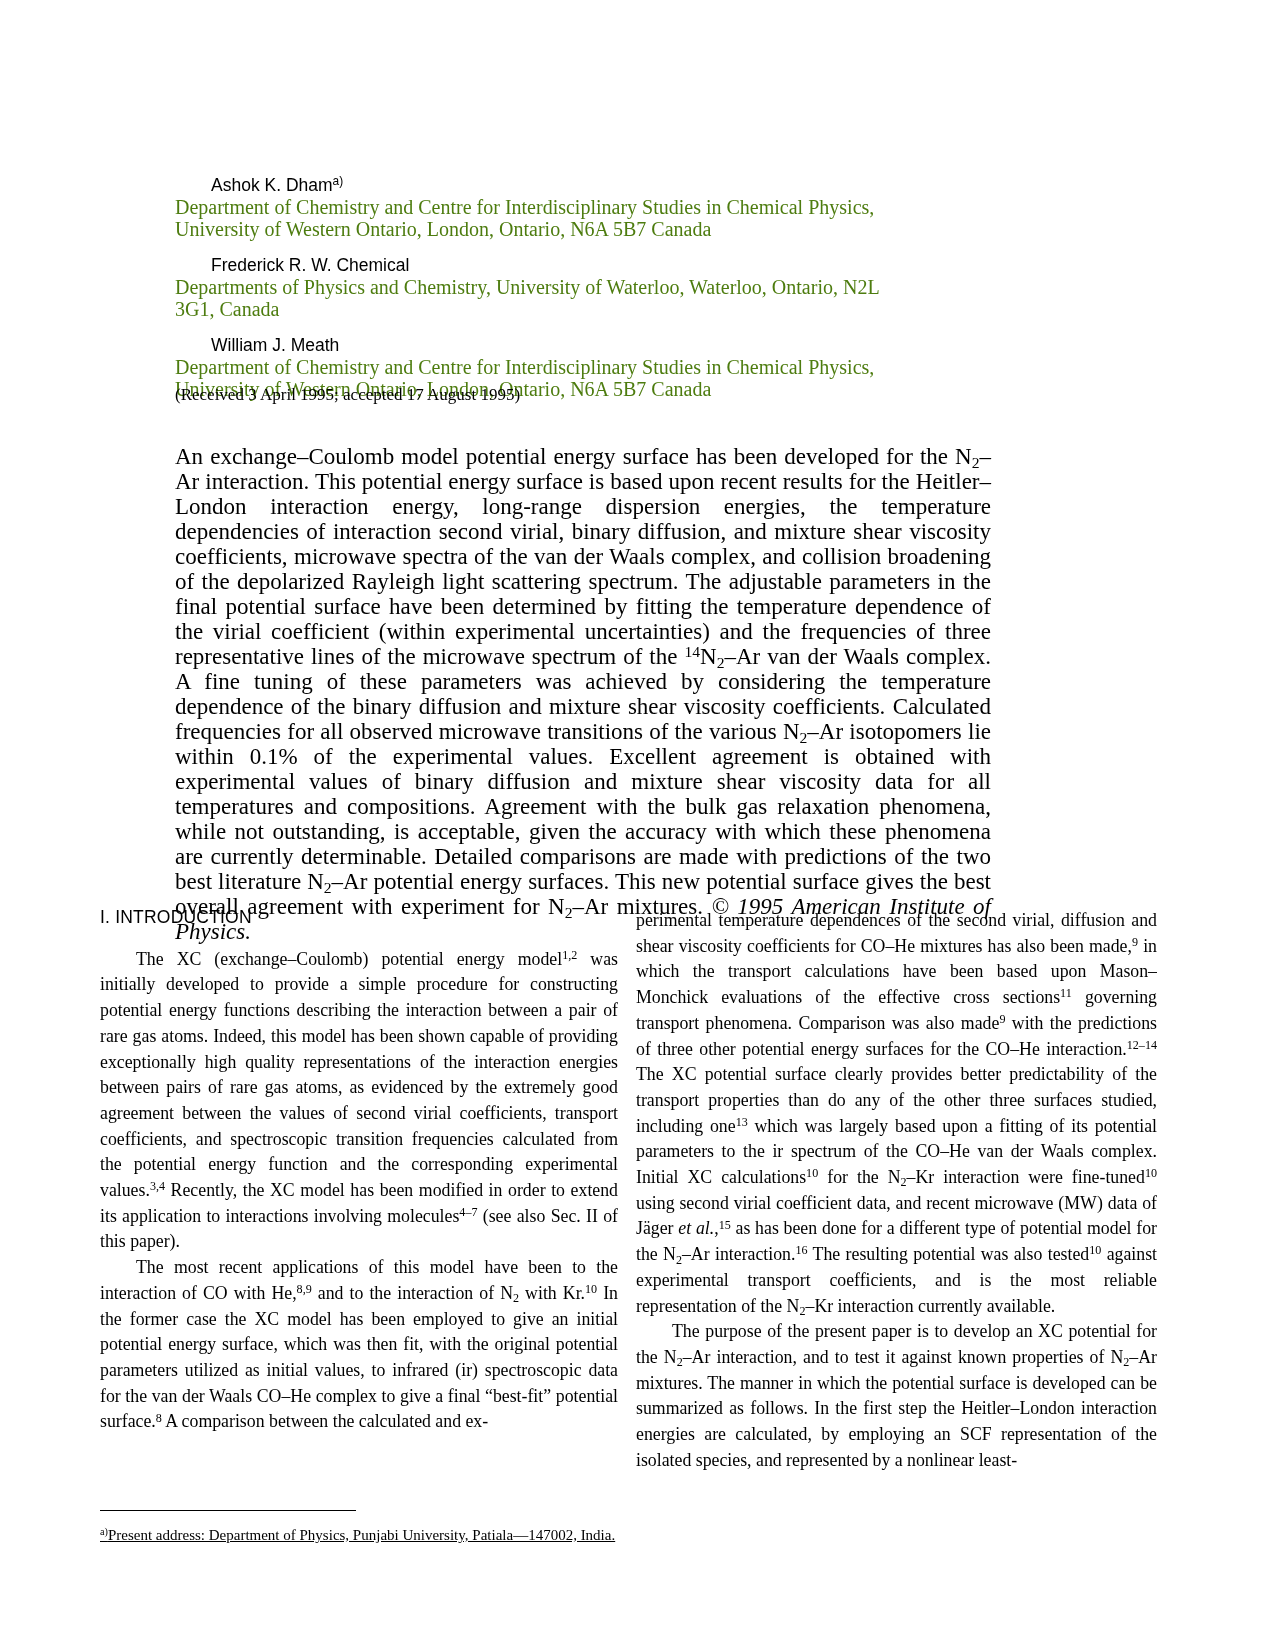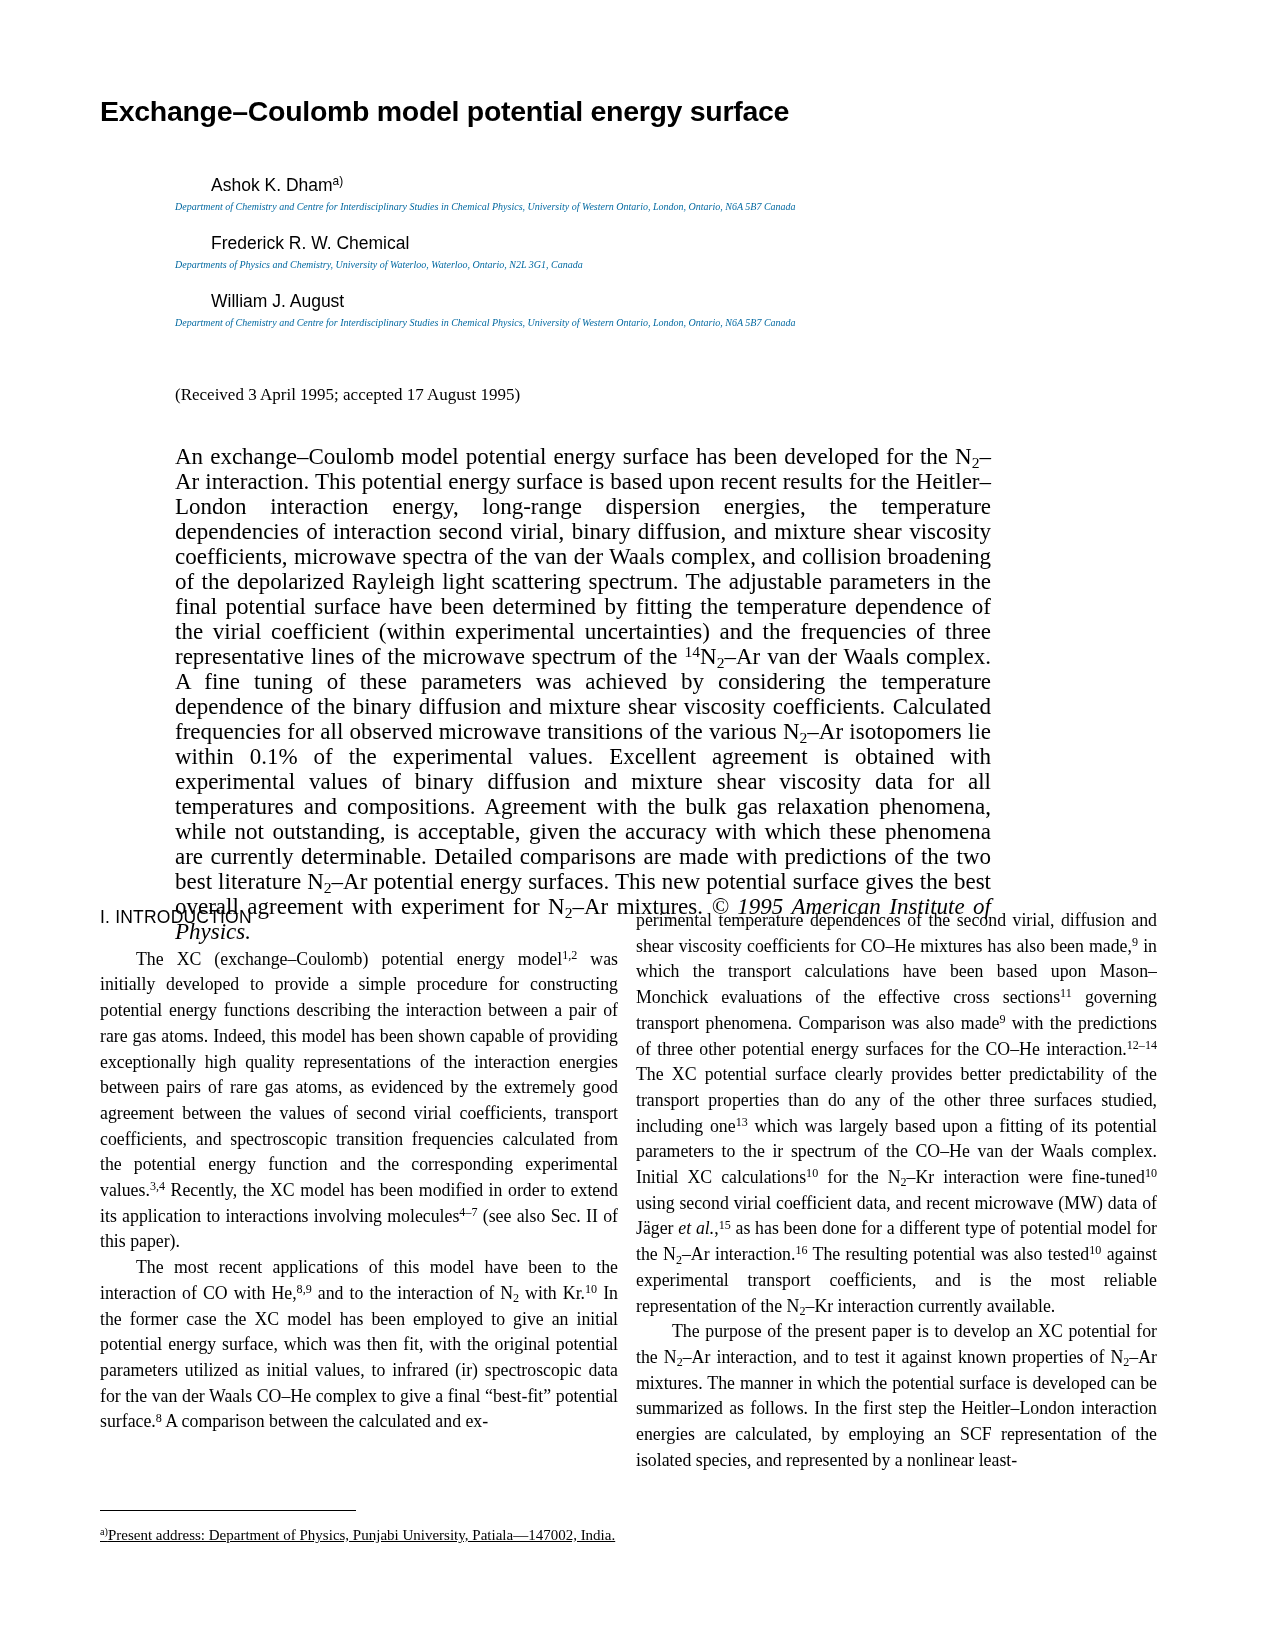--- a/index.html
+++ b/index.html
@@ -33,25 +33,24 @@
   }
   .author { margin-bottom: 14px; }
   .author-name {
     font-family: "Liberation Sans", sans-serif;
     font-size: 17.5px;
     line-height: 22px;
     color: #000;
     margin-left: 36px;
   }
   .author-affil {
-    font-style: italic;
-    font-size: 10px;
+    font-size: 20px;
     line-height: 22px;
     width: 745px;
-    color: #0369a1;
+    color: #4d7c0f;
   }
   .received {
     position: absolute;
     left: 175px;
     top: 383px;
     font-size: 17px;
     line-height: 24px;
   }
   .abstract {
     position: absolute;
@@ -99,34 +98,33 @@
     text-indent: -13px;
     text-decoration: underline;
   }
 </style>
 </head>
 <body>
 
 <div class="page">
 
   <h1 class="title">
-    <span class="tline">Exchange–Coulomb model potential energy surface</span>
   </h1>
 
   <div class="authors">
     <div class="author">
       <div class="author-name">Ashok K. Dham<sup>a)</sup></div>
       <div class="author-affil">Department of Chemistry and Centre for Interdisciplinary Studies in Chemical Physics, University of Western Ontario, London, Ontario, N6A 5B7 Canada</div>
     </div>
     <div class="author">
       <div class="author-name">Frederick R. W. Chemical</div>
       <div class="author-affil">Departments of Physics and Chemistry, University of Waterloo, Waterloo, Ontario, N2L 3G1, Canada</div>
     </div>
     <div class="author">
-      <div class="author-name">William J. August</div>
+      <div class="author-name">William J. Meath</div>
       <div class="author-affil">Department of Chemistry and Centre for Interdisciplinary Studies in Chemical Physics, University of Western Ontario, London, Ontario, N6A 5B7 Canada</div>
     </div>
   </div>
 
   <p class="received">(Received 3 April 1995; accepted 17 August 1995)</p>
 
   <p class="abstract">An exchange–Coulomb model potential energy surface has been developed for the N<sub>2</sub>–Ar interaction. This potential energy surface is based upon recent results for the Heitler–London interaction energy, long-range dispersion energies, the temperature dependencies of interaction second virial, binary diffusion, and mixture shear viscosity coefficients, microwave spectra of the van der Waals complex, and collision broadening of the depolarized Rayleigh light scattering spectrum. The adjustable parameters in the final potential surface have been determined by fitting the temperature dependence of the virial coefficient (within experimental uncertainties) and the frequencies of three representative lines of the microwave spectrum of the <sup>14</sup>N<sub>2</sub>–Ar van der Waals complex. A fine tuning of these parameters was achieved by considering the temperature dependence of the binary diffusion and mixture shear viscosity coefficients. Calculated frequencies for all observed microwave transitions of the various N<sub>2</sub>–Ar isotopomers lie within 0.1% of the experimental values. Excellent agreement is obtained with experimental values of binary diffusion and mixture shear viscosity data for all temperatures and compositions. Agreement with the bulk gas relaxation phenomena, while not outstanding, is acceptable, given the accuracy with which these phenomena are currently determinable. Detailed comparisons are made with predictions of the two best literature N<sub>2</sub>–Ar potential energy surfaces. This new potential surface gives the best overall agreement with experiment for N<sub>2</sub>–Ar mixtures. <em>© 1995 American Institute of Physics.</em></p>
 
   <div class="col left">
     <h2 class="sec-heading">I. INTRODUCTION</h2>

